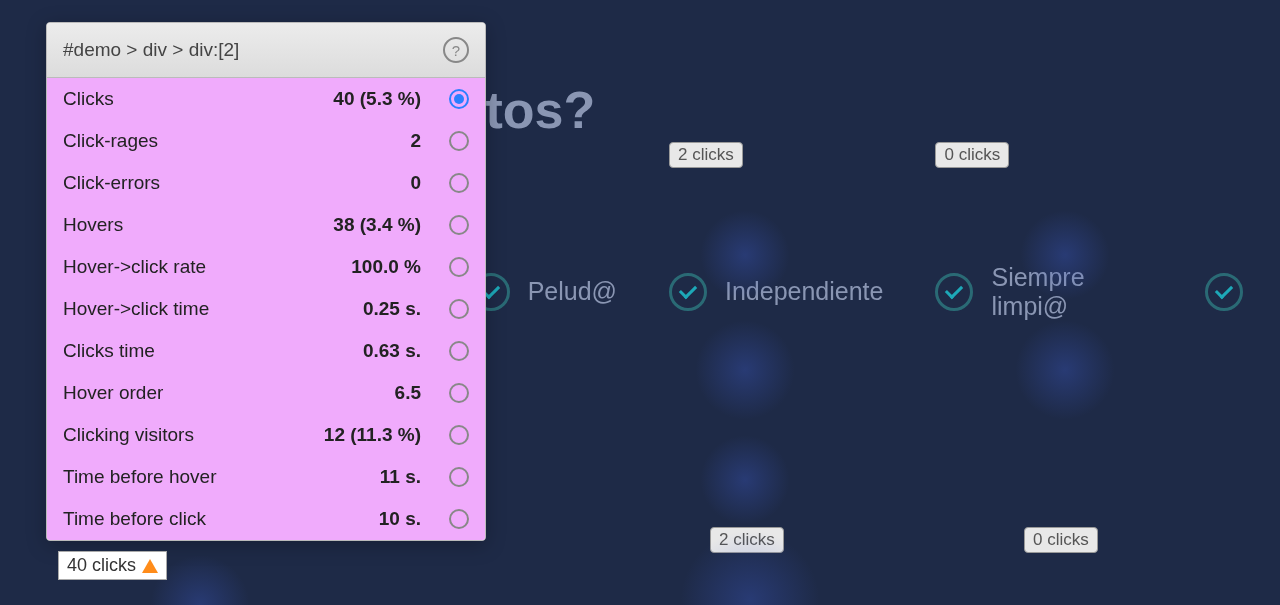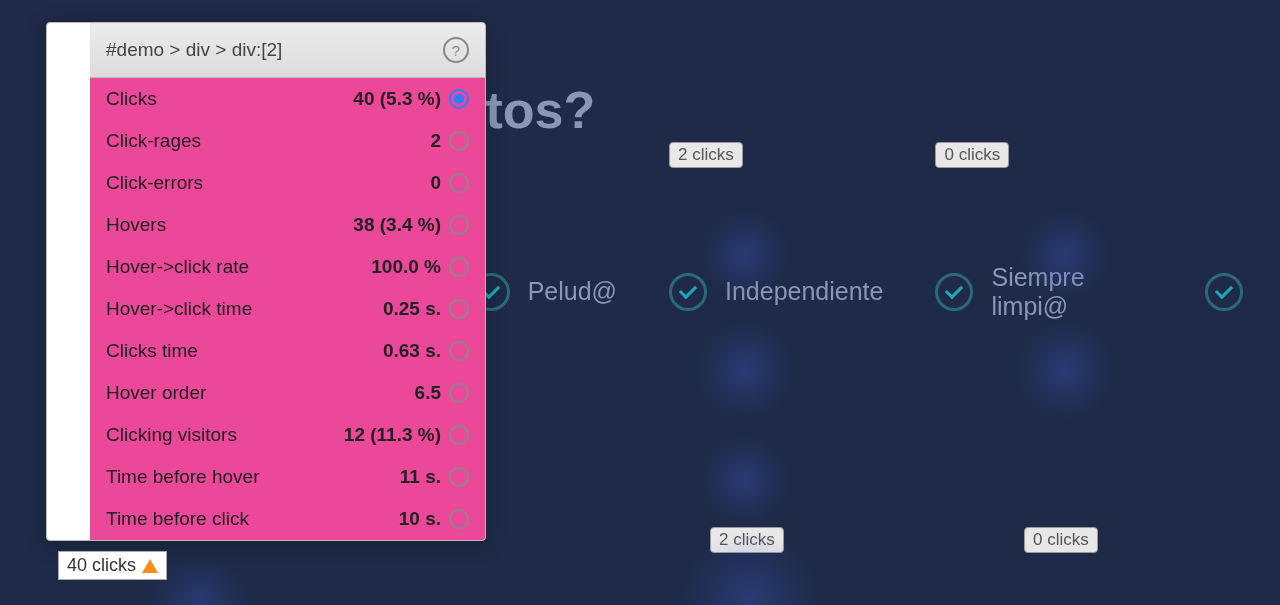--- a/index.html
+++ b/index.html
@@ -106,21 +106,20 @@
     .panel {
       position: absolute;
       top: 22px;
       left: 46px;
       width: 440px;
       background: #fff;
       border: 1px solid #bbb;
       border-radius: 4px;
       box-shadow: 0 4px 20px rgba(0,0,0,0.25);
       overflow: hidden;
-      padding-left: 43px;
     }
     .panel-header {
       background: linear-gradient(#ececec, #dcdcdc);
       padding: 14px 16px;
       display: flex;
       justify-content: space-between;
       align-items: center;
       border-bottom: 1px solid #bbb;
     }
     .selector-text {
@@ -133,36 +132,36 @@
       border: 2px solid #888;
       border-radius: 50%;
       display: flex;
       align-items: center;
       justify-content: center;
       font-size: 15px;
       color: #888;
       font-weight: 500;
     }
     .metrics {
-      background: #ec4899;
+      background: #f0abfc;
     }
     .metric-row {
       display: flex;
       align-items: center;
       justify-content: space-between;
       padding: 10px 16px;
       font-size: 19px;
       color: #222;
     }
     .metric-label {
       flex: 1;
     }
     .metric-value {
       font-weight: 600;
-      margin-right: 8px;
+      margin-right: 28px;
       text-align: right;
     }
     .radio {
       width: 20px;
       height: 20px;
       border: 2px solid #888;
       border-radius: 50%;
       display: flex;
       align-items: center;
       justify-content: center;

